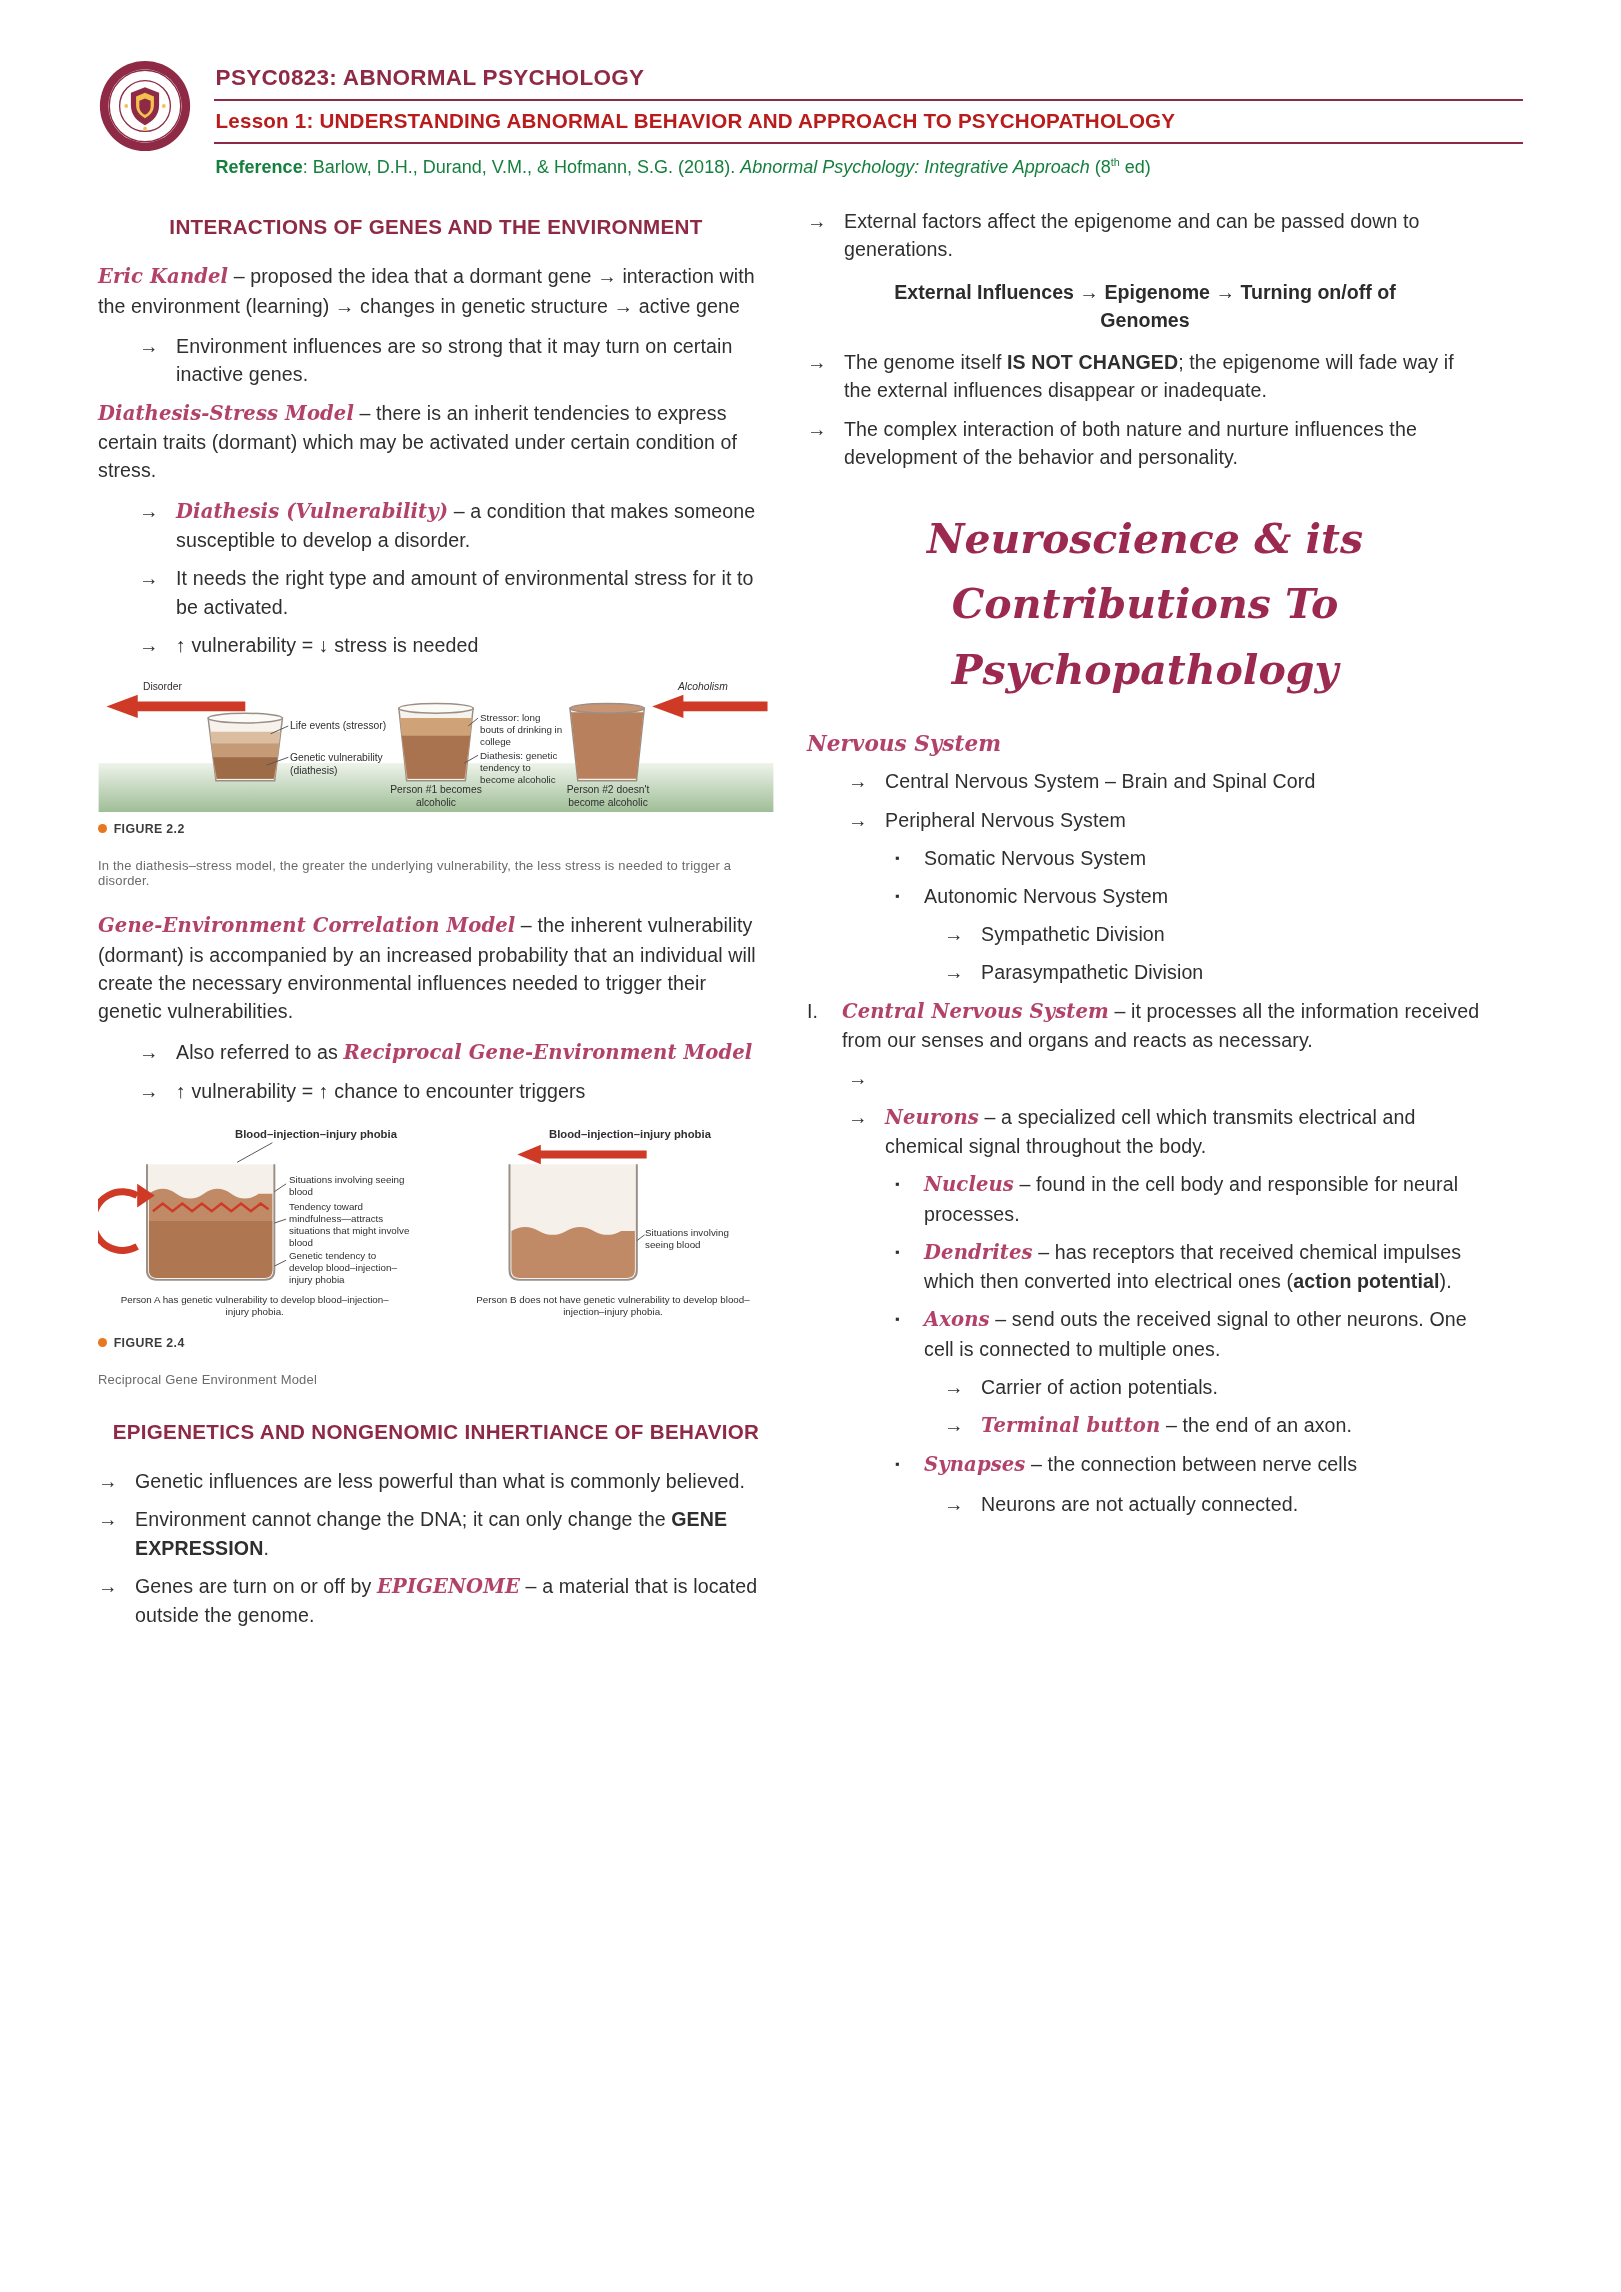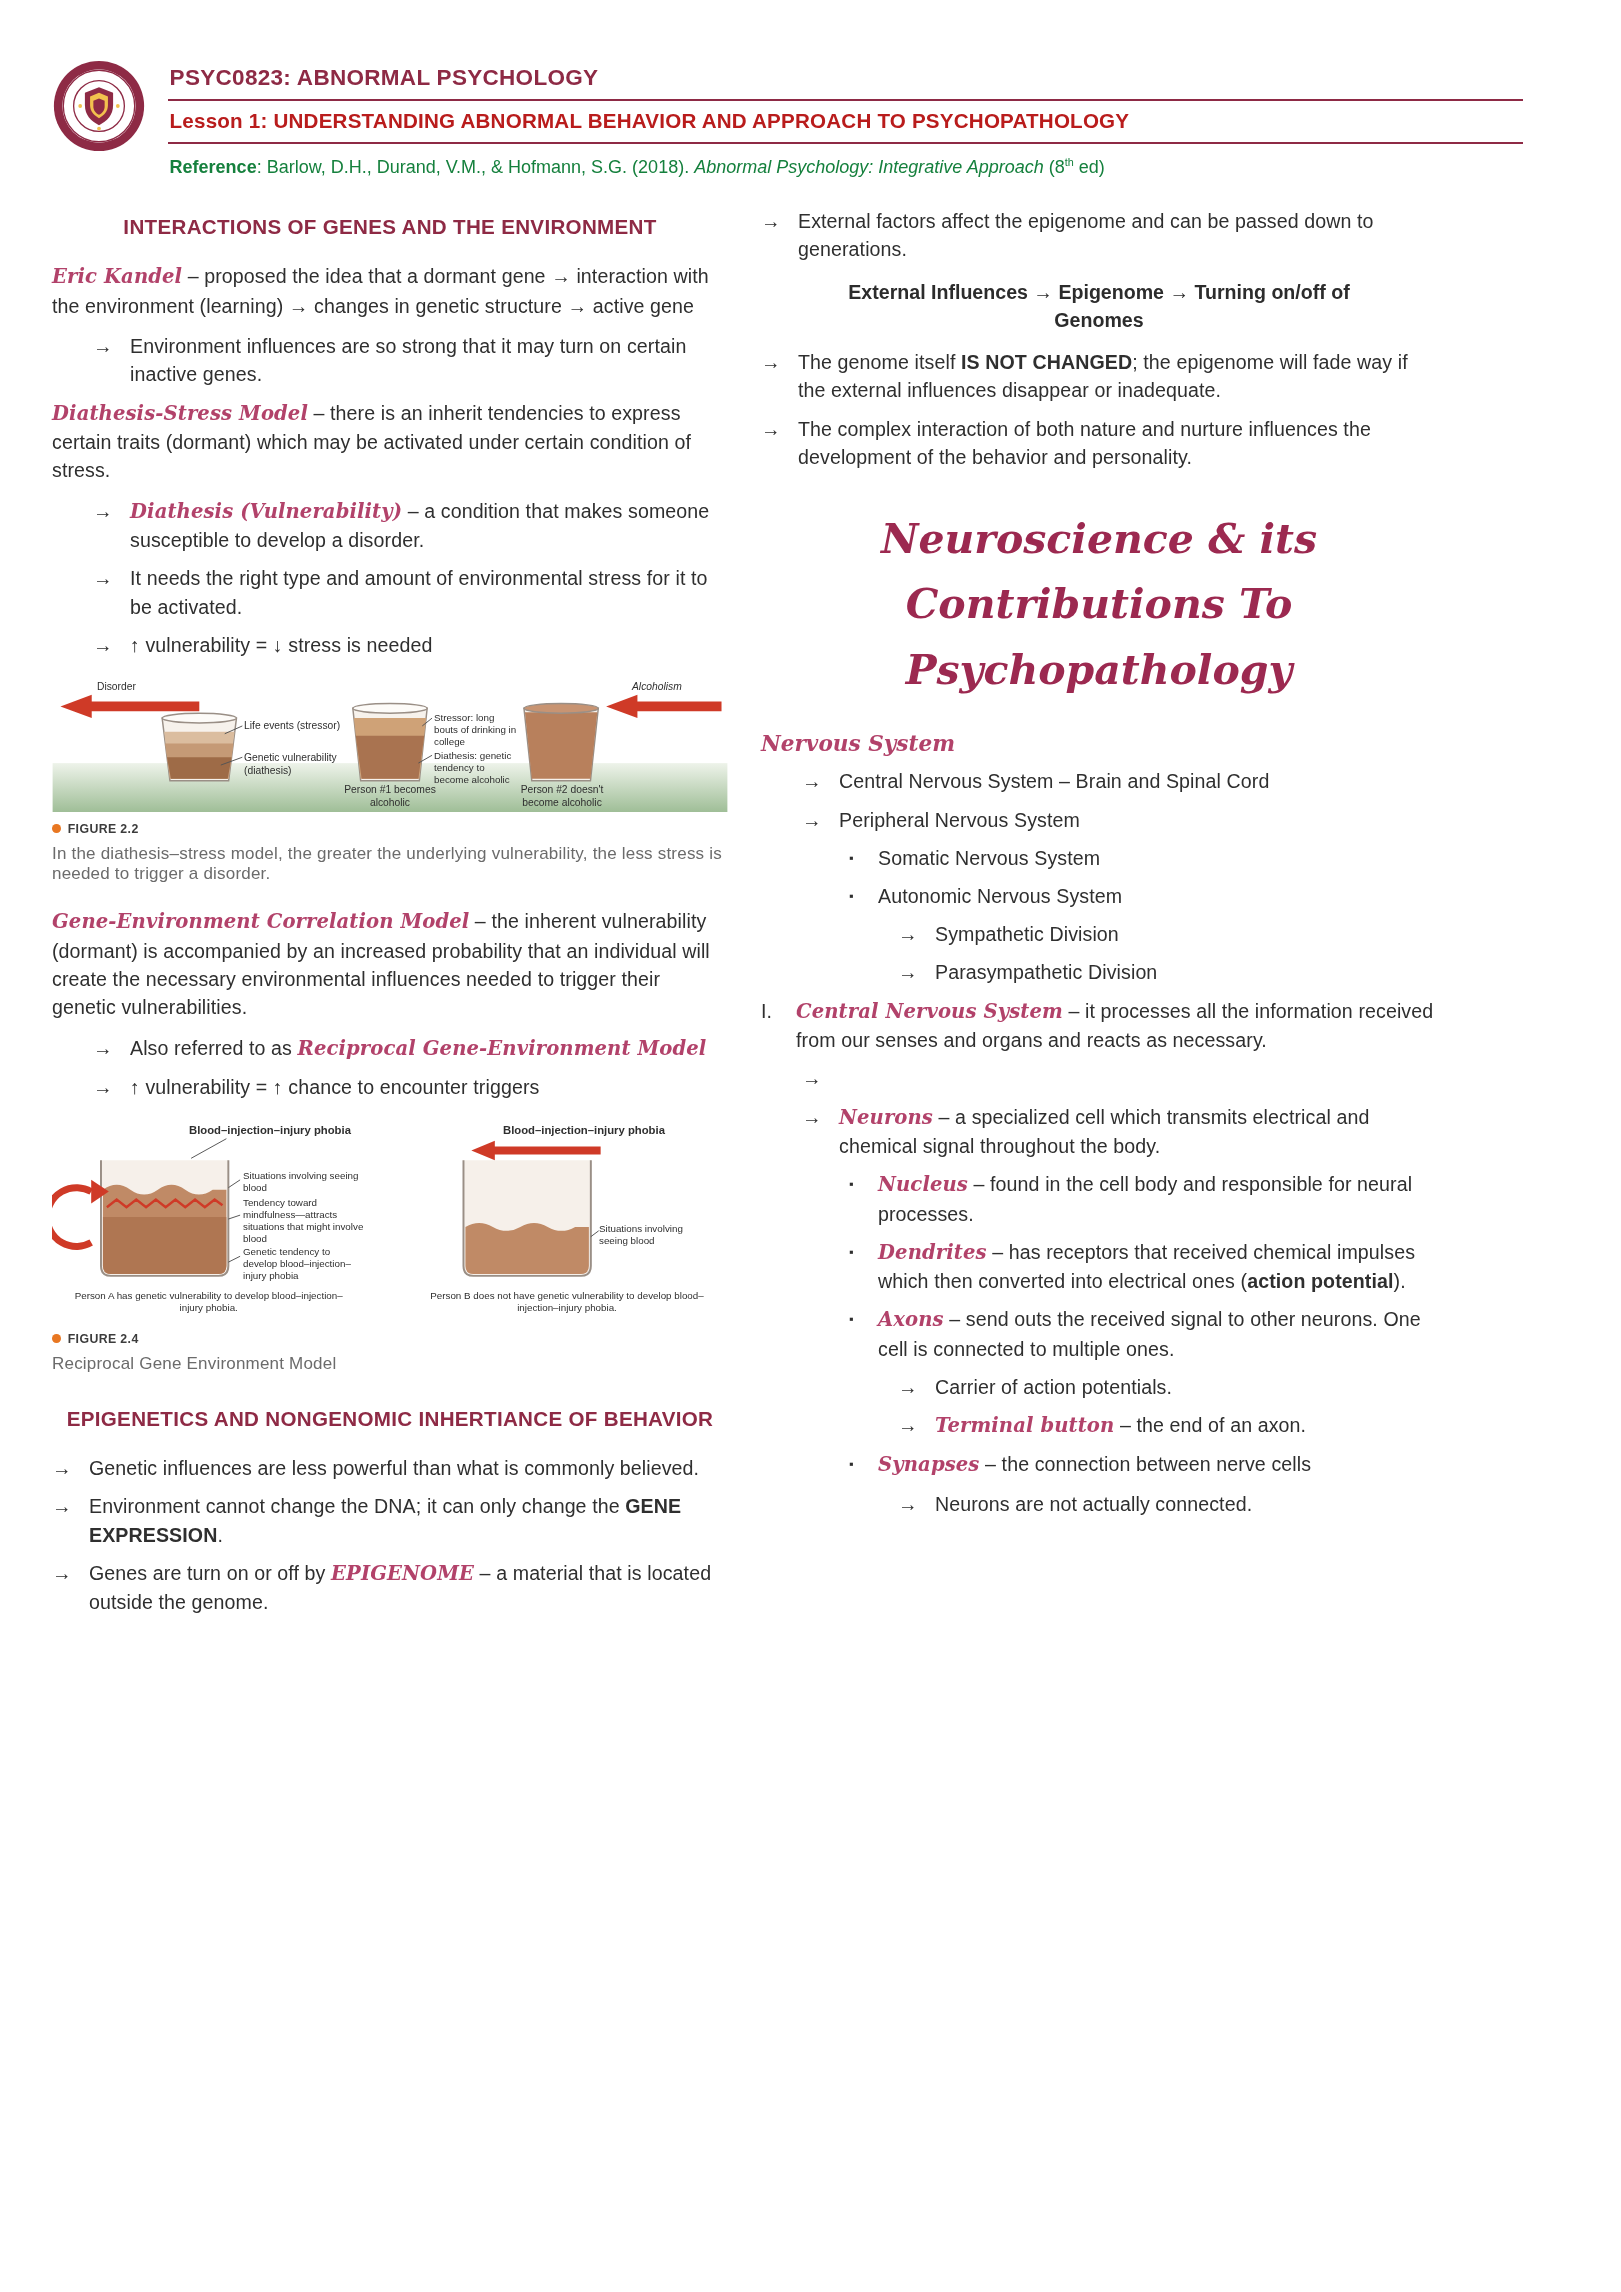--- a/index.html
+++ b/index.html
@@ -3,21 +3,21 @@
 <meta charset="utf-8">
 <style>
   * { margin:0; padding:0; box-sizing:border-box; }
   html,body { background:#ffffff; }
   .page {
     position:relative;
     width:1621px; min-height:2293px;
     background:#fff;
     font-family:"Liberation Sans", sans-serif;
     color:#2f2f2f;
-    padding:59px 98px 49px 52px;
+    padding:59px 98px 49px 98px;
   }
   
   .doc-header { display:flex; gap:21.6px; align-items:flex-start; }
   .logo { width:94px; height:94px; flex:0 0 auto; }
   .header-text { flex:1; padding-top:3.9px; }
   .course { color:#8e2a45; font-weight:bold; font-size:22.5px; letter-spacing:0.3px; padding:2px 0 7.8px 2px; }
   .rule { height:2px; background:#8e2a45; }
   .lesson { color:#b91c1c; font-weight:bold; font-size:20.6px; letter-spacing:0.2px; padding:8.8px 0 8.8px 2px; }
   .reference { color:#15803d; font-size:18px; padding:11.8px 0 0 2px; }
   .reference b { font-weight:bold; }
@@ -62,21 +62,21 @@
   .fig22 { height:133px; }
   .fig24 { height:201px; }
   .figwrap svg { position:absolute; left:0; top:0; }
   .flabel { position:absolute; font-size:10.3px; line-height:1.25; color:#2f2f2f; }
   .flabel.small { font-size:9.8px; }
   .flabel.center { text-align:center; }
   .flabel.bold { font-weight:bold; font-size:11.3px; }
   .figmeta { display:flex; align-items:center; gap:6.9px; margin-top:9.8px; }
   .dot { width:8.8px; height:8.8px; border-radius:50%; background:#e87722; flex:0 0 auto; }
   .figname { font-size:12.3px; font-weight:bold; color:#3c3c3c; letter-spacing:0.4px; }
-  .figcap { font-size:17px; color:#6b6b6b; margin-top:8px; letter-spacing:0.2px; }
+  .figcap { font-size:13px; color:#6b6b6b; margin-top:22px; letter-spacing:0.2px; }
 </style>
 </head>
 <body>
 
 <div class="page">
 
   <header class="doc-header">
     <div class="logo">
       <svg width="94" height="94" viewBox="0 0 100 100">
         <circle cx="50" cy="50" r="48" fill="#8e2a45"></circle>

